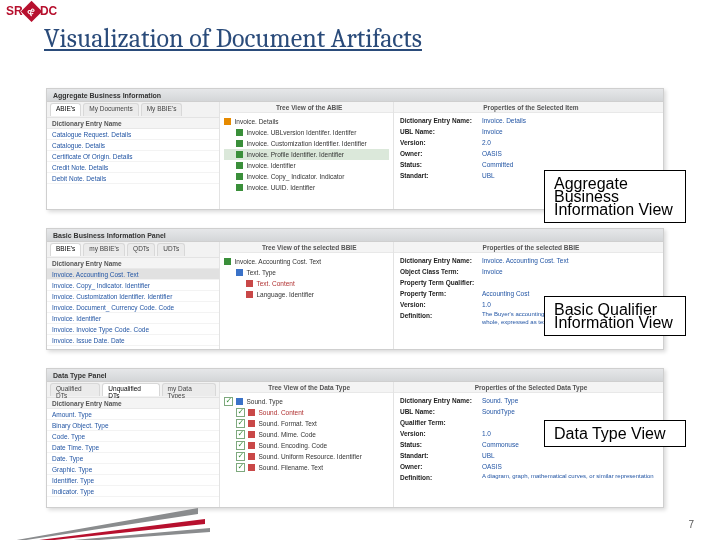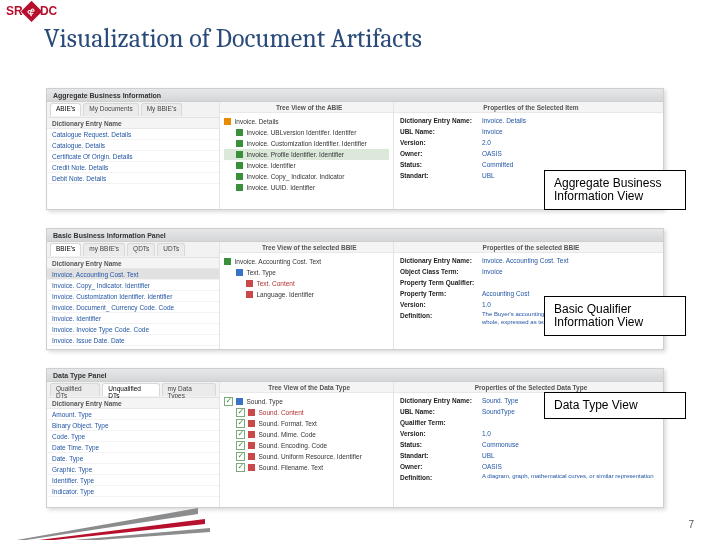--- a/index.html
+++ b/index.html
@@ -7,21 +7,21 @@
     width:720px;height:540px;
     background:#fff;
     font-family:"Segoe UI",Tahoma,Arial,sans-serif;
     position:relative;overflow:hidden;color:#333;
     font-size:7px;
   }
   .logo{position:absolute;top:4px;left:6px;font-weight:700;font-size:12px;color:#b7102e}
   .logo .amp{font-size:10px;color:#fff;background:#b7102e;display:inline-block;transform:rotate(45deg);padding:2px 4px;margin:0 1px}
   .title{
     position:absolute;top:24px;left:44px;
-    font-size:26px;color:#2a4b7a;font-family:Cambria,Georgia,serif;
+    font-size:26px;color:#2a4b7a;font-family:Cambria,Georgia,serif;text-decoration:underline;
   }
   .slide-num{position:absolute;right:26px;bottom:10px;font-size:10px;color:#555}
 
   .shot{
     position:absolute;left:46px;right:56px;
     background:#fbfbfb;border:1px solid #cfcfcf;
     box-shadow:2px 2px 4px rgba(0,0,0,.15);
     display:flex;flex-direction:column;
   }
   .shot1{top:88px;height:120px}
@@ -55,25 +55,25 @@
   .tn.ind1{padding-left:12px}
   .tn.ind2{padding-left:22px}
   .props{flex:1;padding:2px 6px;overflow:hidden}
   .prop{font-size:6.5px;line-height:11px;display:flex;gap:6px}
   .prop b{color:#222;min-width:76px;font-weight:bold}
   .prop span{color:#2255a4}
 
   .callout{
     position:absolute;right:34px;
     background:#fff;border:1px solid #000;padding:6px 9px;
-    font-size:12px;line-height:13px;color:#000;width:122px;
+    font-size:16px;line-height:13px;color:#000;width:122px;
   }
   .co1{top:170px}
   .co2{top:296px}
-  .co3{top:392px}
+  .co3{top:420px}
 
   .swoosh{
     position:absolute;left:-40px;bottom:-10px;width:250px;height:110px;
     pointer-events:none;
   }
 </style>
 </head>
 <body>
 
 <div class="logo">

